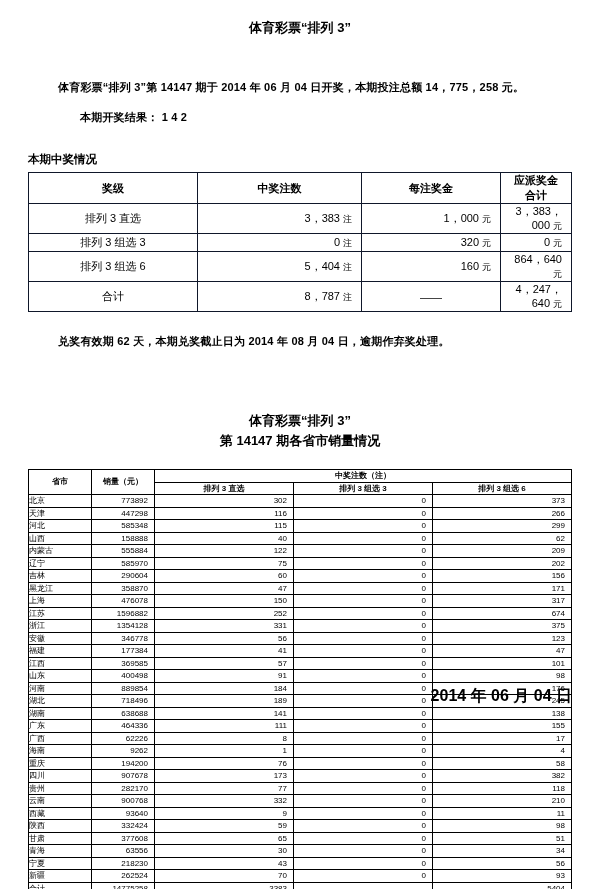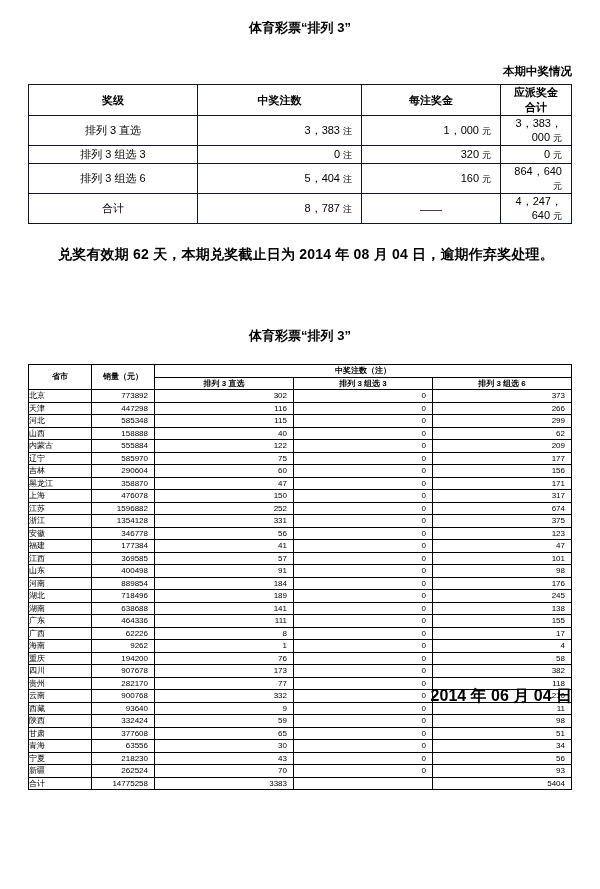--- a/index.html
+++ b/index.html
@@ -43,21 +43,21 @@
     font-weight: bold;
     letter-spacing: 0.2px;
   }
   .para-2 {
     margin-top: 12px;
     padding-left: 52px;
     font-weight: bold;
     letter-spacing: 0.2px;
   }
   .section-heading {
-    text-align: right;
+    text-align: left;
     font-weight: bold;
     font-size: 11.5px;
     margin-top: 26px;
     margin-bottom: 5px;
   }
   table.prize {
     border-collapse: collapse;
     width: 544px;
     font-size: 11px;
     table-layout: fixed;
@@ -79,21 +79,21 @@
     text-align: right;
   }
   .unit {
     font-size: 9px;
     margin-left: 3px;
   }
   .para-3 {
     margin-top: 22px;
     padding-left: 30px;
     font-weight: bold;
-    font-size: 14px;
+    font-size: 11px;
     letter-spacing: 0.2px;
   }
   .title-block-2 {
     text-align: center;
     font-weight: bold;
     font-size: 13px;
     line-height: 20px;
     margin-top: 62px;
   }
   table.sales {
@@ -140,20 +140,22 @@
 </style>
 </head>
 <body>
 
 <div class="page">
 
   <div class="title-block">
     <div class="line1">体育彩票“排列 3”</div>
   </div>
 
+  <div class="para para-1">体育彩票“排列 3”第 14147 期于 2014 年 06 月 04 日开奖，本期投注总额 14，775，258 元。</div>
+  <div class="para para-2">本期开奖结果： 1 4 2</div>
 
   <div class="section-heading">本期中奖情况</div>
 
   <table class="prize">
     <thead>
       <tr>
         <th style="width:150px">奖级</th>
         <th style="width:145px">中奖注数</th>
         <th style="width:120px">每注奖金</th>
         <th>应派奖金合计</th>
@@ -184,20 +186,21 @@
         <td class="c">——</td>
         <td class="r"><span>4，247，640</span><span class="unit">元</span></td>
       </tr>
     </tbody>
   </table>
 
   <div class="para-3">兑奖有效期 62 天，本期兑奖截止日为 2014 年 08 月 04 日，逾期作弃奖处理。</div>
 
   <div class="title-block-2">
     <div>体育彩票“排列 3”</div>
+    <div class="line2">第 14147 期各省市销量情况</div>
   </div>
 
   <table class="sales">
     <thead>
       <tr>
         <th class="hdr-prov" rowspan="2">省市</th>
         <th class="hdr-sales" rowspan="2">销量（元）</th>
         <th colspan="3">中奖注数（注）</th>
       </tr>
       <tr>
@@ -240,21 +243,21 @@
           <td class="num">555884</td>
           <td class="num">122</td>
           <td class="num">0</td>
           <td class="num">209</td>
         </tr>
         <tr>
           <td class="prov">辽宁</td>
           <td class="num">585970</td>
           <td class="num">75</td>
           <td class="num">0</td>
-          <td class="num">177</td>
+          <td class="num">202</td>
         </tr>
         <tr>
           <td class="prov">吉林</td>
           <td class="num">290604</td>
           <td class="num">60</td>
           <td class="num">0</td>
           <td class="num">156</td>
         </tr>
         <tr>
           <td class="prov">黑龙江</td>

